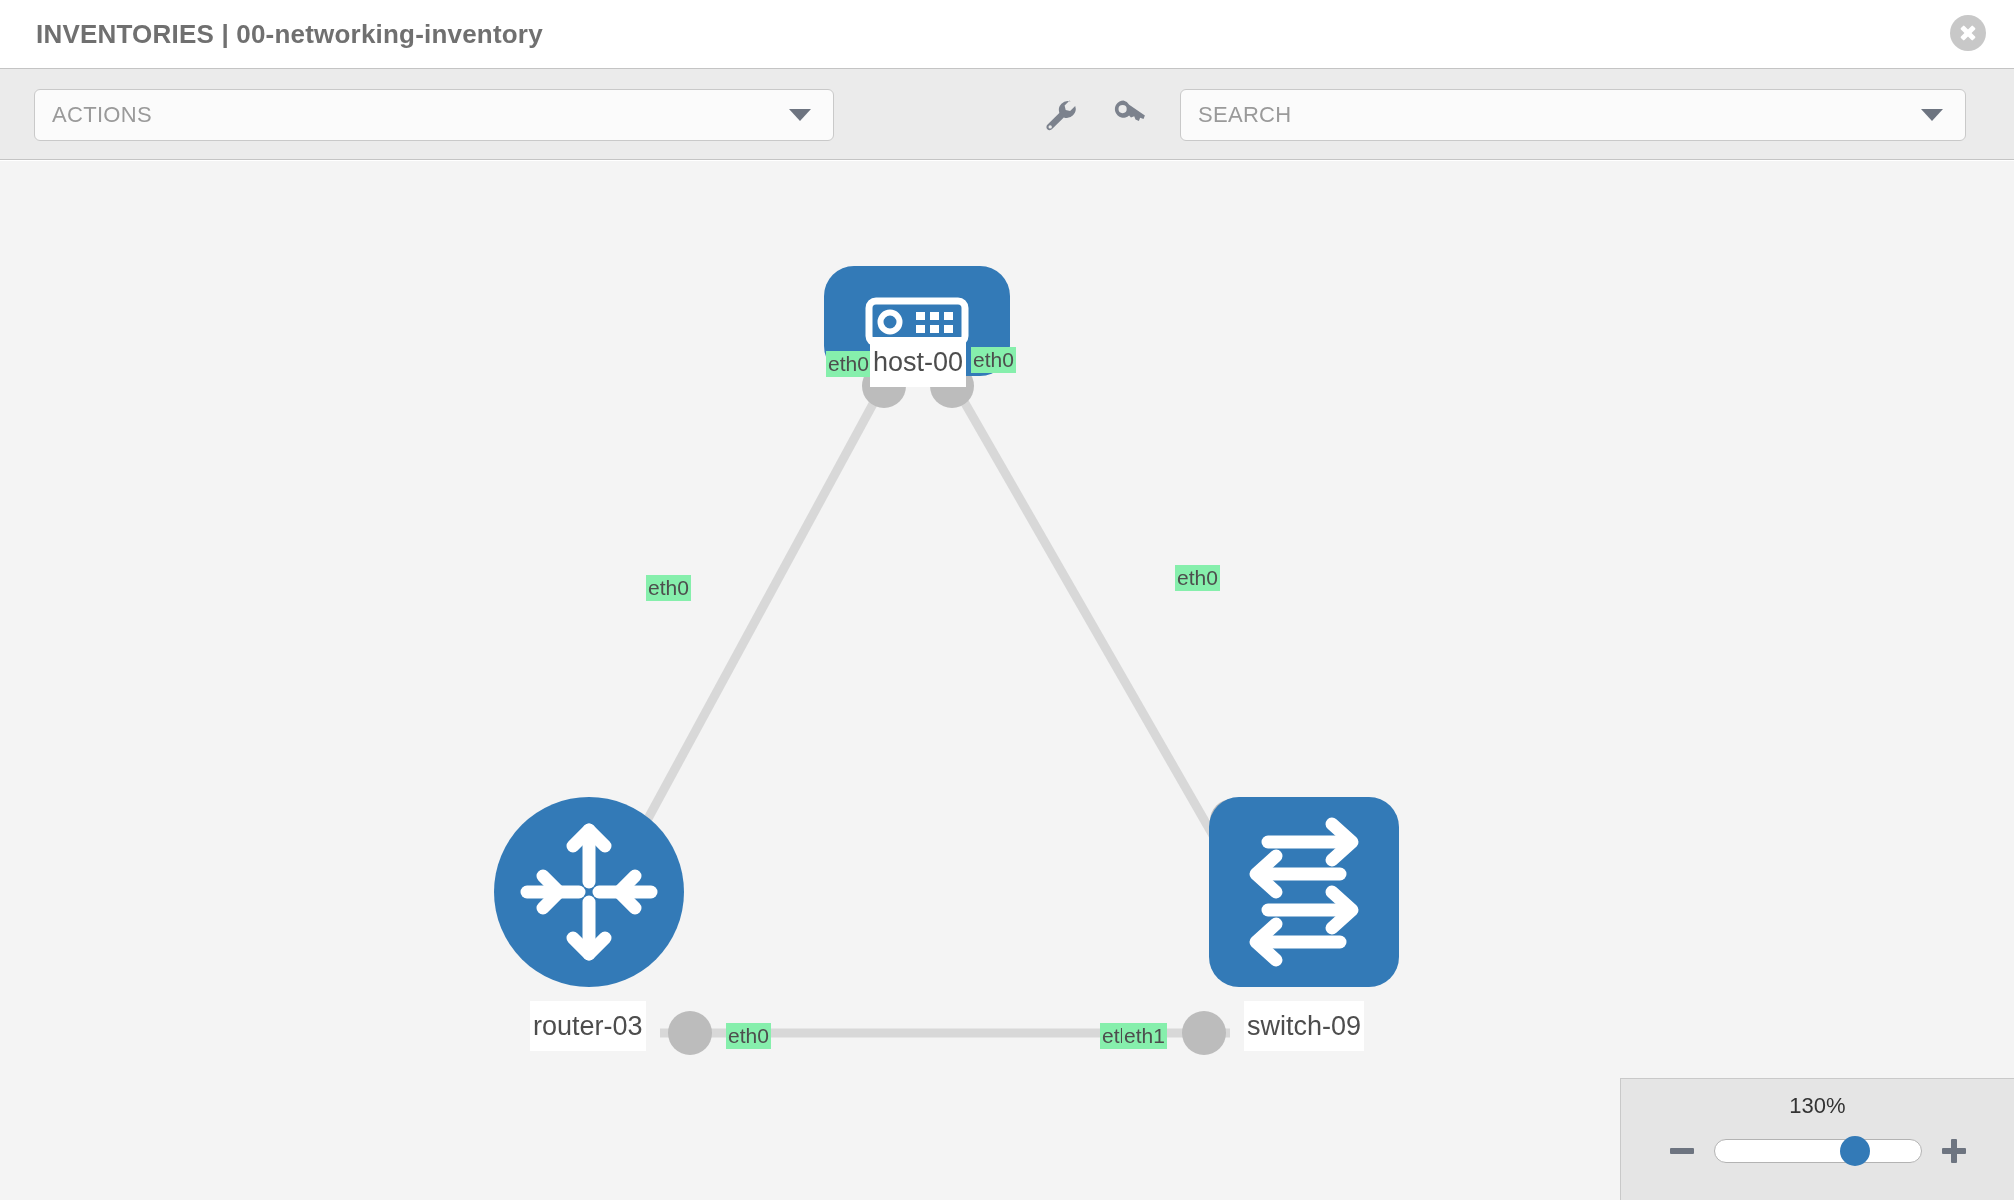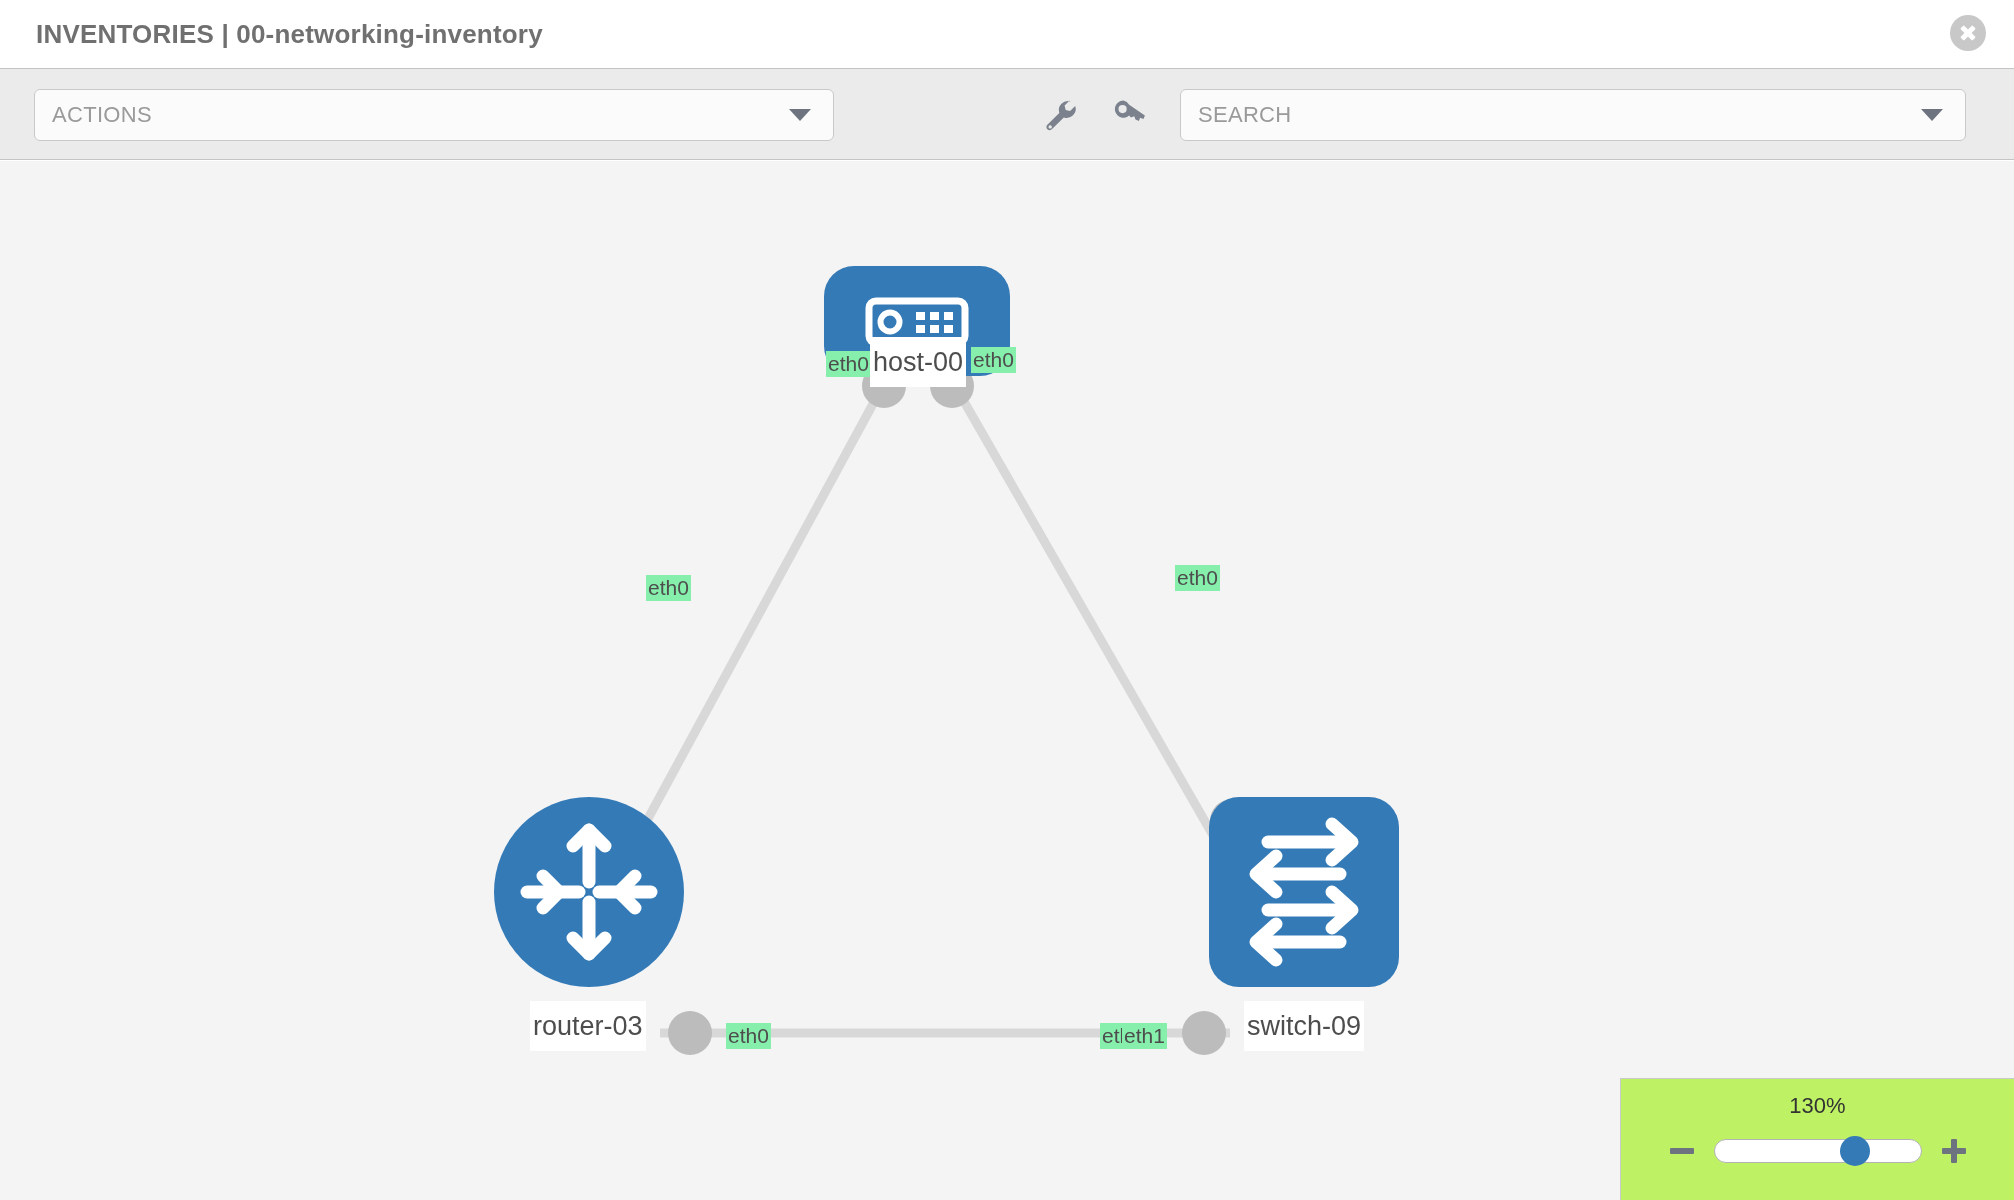--- a/index.html
+++ b/index.html
@@ -180,21 +180,21 @@
     white-space: nowrap;
   }
 
   
   .zoom-panel {
     position: absolute;
     left: 1620px;
     top: 1078px;
     width: 394px;
     height: 122px;
-    background: #bef264;
+    background: #e5e5e5;
     border: 1px solid #c9c9c9;
     border-right: none;
     border-bottom: none;
   }
   .zoom-value {
     position: absolute;
     top: 14px;
     left: 0; right: 0;
     text-align: center;
     font-size: 22px;

